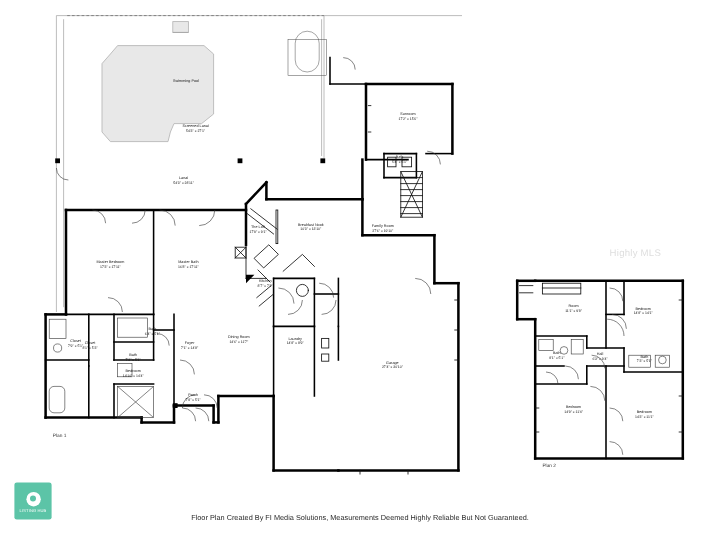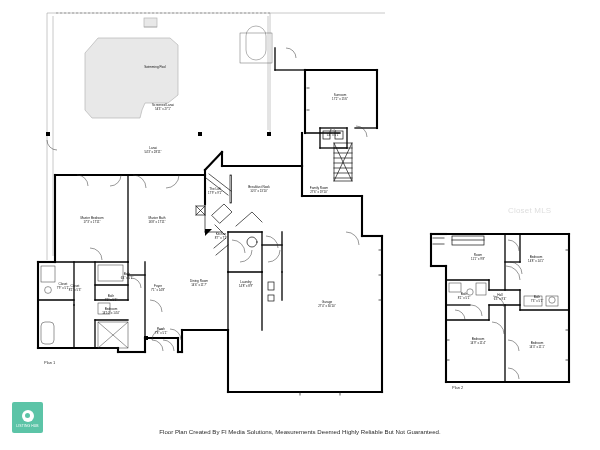--- a/index.html
+++ b/index.html
@@ -469,21 +469,21 @@
           <text class="room-label" x="478" y="340">Bedroom</text>
           <text class="room-dim" x="478" y="344">14'9" x 11'4"</text>
         </g>
         <g>
           <text class="room-label" x="537" y="344">Bedroom</text>
           <text class="room-dim" x="537" y="348">14'3" x 11'1"</text>
         </g>
       </g>
   </svg>
 
-  <div id="watermark">Closet MLS</div>
+  <div id="watermark">Highly MLS</div>
 
   <div id="sheet-label-left">Plan 1</div>
   <div id="sheet-label-right">Plan 2</div>
 
   <div id="brand-logo">
     <span class="logo-mark"></span>
     <span class="logo-text">LISTING HUB</span>
   </div>
 
   <div id="footer-caption">Floor Plan Created By FI Media Solutions, Measurements Deemed Highly Reliable But Not Guaranteed.</div>

